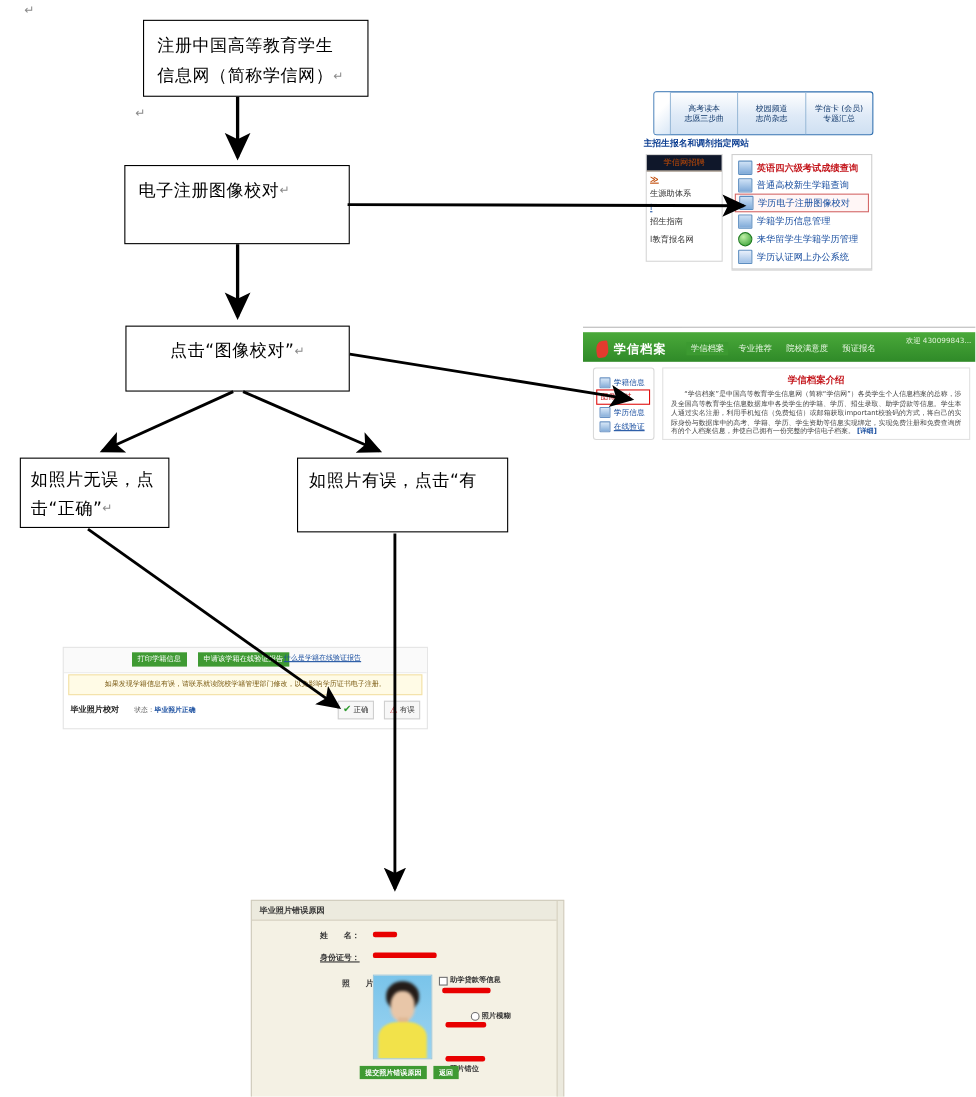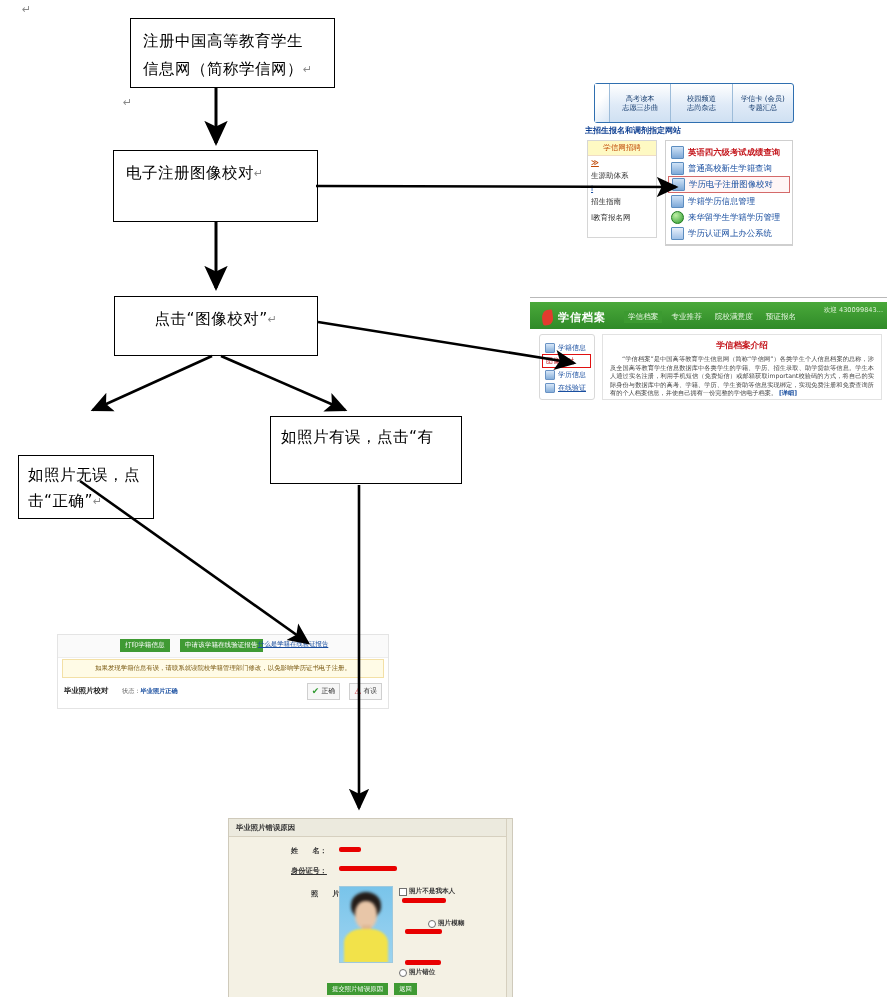--- a/index.html
+++ b/index.html
@@ -67,21 +67,21 @@
   #shotA .tabcell:first-of-type{border-left:0;}
   #shotA .bluebar{
     position:absolute;left:0;top:43px;width:215px;height:13px;
     font-size:8px;color:#0b3d91;font-weight:bold;
   }
   #shotA .leftcol{
     position:absolute;left:2px;top:58px;width:68px;height:96px;
     border:1px solid #d6d6d6;background:#fff;
   }
   #shotA .lc-title{
-    height:14px;background:#fef9c3;border-bottom:1px solid #f0ddc4;
+    height:14px;background:#0f172a;border-bottom:1px solid #f0ddc4;
     color:#c04a06;font-size:7.5px;text-align:center;line-height:14px;
   }
   #shotA .lc-line{font-size:7.5px;color:#333;padding:1px 3px;line-height:11px;}
   #shotA .lc-link{color:#c04a06;font-weight:bold;text-decoration:underline;}
   #shotA .lc-blue{color:#1a4fa0;text-decoration:underline;}
   #shotA .menubox{
     position:absolute;left:80px;top:58px;width:128px;height:105px;
     border:1px solid #cfcfcf;background:#fff;padding:3px 2px;
     box-sizing:border-box;
   }
@@ -154,21 +154,21 @@
   }
   #shotB .c-title{
     text-align:center;color:#c4161c;font-weight:bold;font-size:8.6px;margin-bottom:3px;
   }
   #shotB .c-para{
     font-size:6.2px;line-height:8.6px;color:#444;text-align:justify;text-indent:12px;
   }
   #shotB .c-more{color:#1a4fa0;font-weight:bold;}
 
   
-  #shotC{left:57px;top:588px;width:330px;height:73px;border:1px solid #e4e4e4;margin-top:46px;}
+  #shotC{left:57px;top:588px;width:330px;height:73px;border:1px solid #e4e4e4;}
   #shotC .row1{
     position:absolute;left:0;top:0;width:330px;height:22px;
     border-bottom:1px solid #ededed;background:#fafafa;
   }
   #shotC .gbtn{
     position:absolute;top:4px;height:13px;background:#3f9a33;color:#fff;
     font-size:6.6px;line-height:13px;text-align:center;padding:0 5px;
   }
   #shotC .gbtn.b1{left:62px;}
   #shotC .gbtn.b2{left:122px;}
@@ -227,21 +227,21 @@
     position:absolute;left:22px;top:38px;width:9px;height:8px;background:#dfb894;filter:blur(1px);
   }
   #shotD .opt{
     position:absolute;display:flex;align-items:flex-start;
     font-size:6.6px;color:#333;font-weight:bold;
   }
   #shotD .opt .bx{
     width:6px;height:6px;border:1px solid #6f6f6f;background:#fff;margin-right:2px;flex:none;margin-top:1px;
   }
   #shotD .opt .bx.rd{border-radius:50%;}
-  #shotD .dbtns{position:absolute;left:98px;top:164px;display:flex;gap:6px;}
+  #shotD .dbtns{position:absolute;left:98px;top:150px;display:flex;gap:6px;font-weight:bold;}
   #shotD .dbtn{
     background:#3f9a33;color:#fff;font-size:6.4px;height:12px;line-height:12px;
     padding:0 5px;text-align:center;
   }
   #shotD .scroll{
     position:absolute;right:0;top:0;width:5px;height:179px;background:#eceade;border-left:1px solid #d6d0bf;
   }
 </style>
 </head>
 <body>
@@ -287,21 +287,21 @@
       <div><span>电子注册图像校对</span><span class="pilcrow">↵</span></div>
     </div>
   </div>
 
   <div class="fbox ctr" style="left:114px;top:296px;width:204px;height:60px;">
     <div class="inner" style="padding-top:8px;">
       <div><span>点击“图像校对”</span><span class="pilcrow">↵</span></div>
     </div>
   </div>
 
-  <div class="fbox" style="left:18px;top:416px;width:136px;height:64px;margin-top:39px;">
+  <div class="fbox" style="left:18px;top:416px;width:136px;height:64px;">
     <div class="inner" style="padding:6px 9px;line-height:26px;">
       <div>如照片无误，点</div>
       <div><span>击“正确”</span><span class="pilcrow">↵</span></div>
     </div>
   </div>
 
   <div class="fbox" style="left:270px;top:416px;width:192px;height:68px;">
     <div class="inner" style="padding:7px 10px;line-height:27px;">
       <div>如照片有误，点击“有</div>
     </div>
@@ -443,21 +443,21 @@
 
     <div class="photo">
       <span class="hair"></span>
       <span class="face"></span>
       <span class="neck"></span>
       <span class="shirt"></span>
     </div>
 
     <div class="opt" style="left:170px;top:68px;">
       <span class="bx"></span>
-      <span>照片不是我本人</span>
+      <span>助学贷款等信息</span>
     </div>
     <div class="redbar" style="left:173px;top:79px;width:44px;height:5px;"></div>
 
     <div class="opt" style="left:162px;top:100px;padding-left:37px;">
       <span class="bx rd"></span>
       <span>照片模糊</span>
     </div>
     <div class="redbar" style="left:176px;top:110px;width:37px;height:5px;"></div>
 
     <div class="opt" style="left:170px;top:131px;margin-top:18px;">

